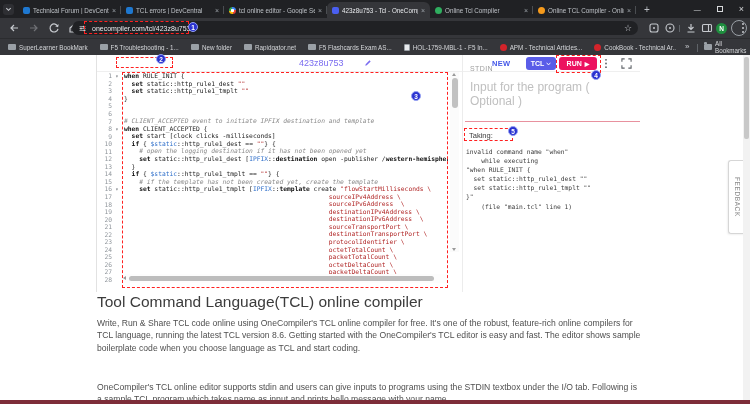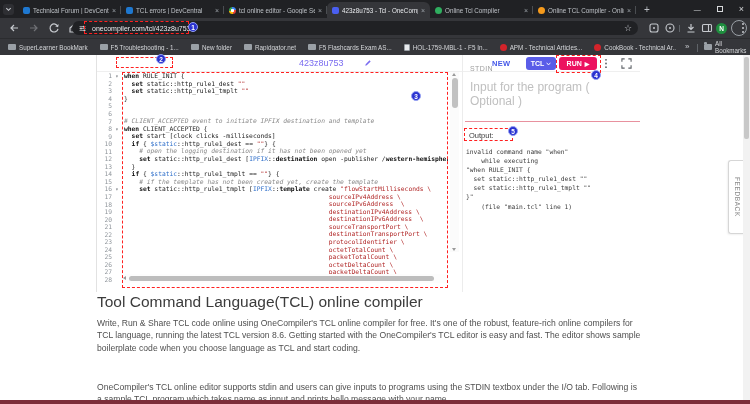--- a/index.html
+++ b/index.html
@@ -444,21 +444,21 @@
     <div id="vscroll">
       <span class="uarrow"></span>
       <span class="thumb"></span>
       <span class="darrow"></span>
     </div>
 
     <div id="io-border"></div>
     <div id="stdin-label">STDIN</div>
     <div id="stdin-input">Input for the program ( Optional )</div>
     <div id="io-divider"></div>
-    <div id="output-label">Output:</div>
+    <div id="output-label">Taking:</div>
     <div id="output-lines">
 
     <div class="out-line">invalid command name "when"</div>
         <div class="out-line">    while executing</div>
         <div class="out-line">"when RULE_INIT {</div>
         <div class="out-line">  set static::http_rule1_dest ""</div>
         <div class="out-line">  set static::http_rule1_tmplt ""</div>
         <div class="out-line">}"</div>
         <div class="out-line">    (file "main.tcl" line 1)</div>
       </div>

